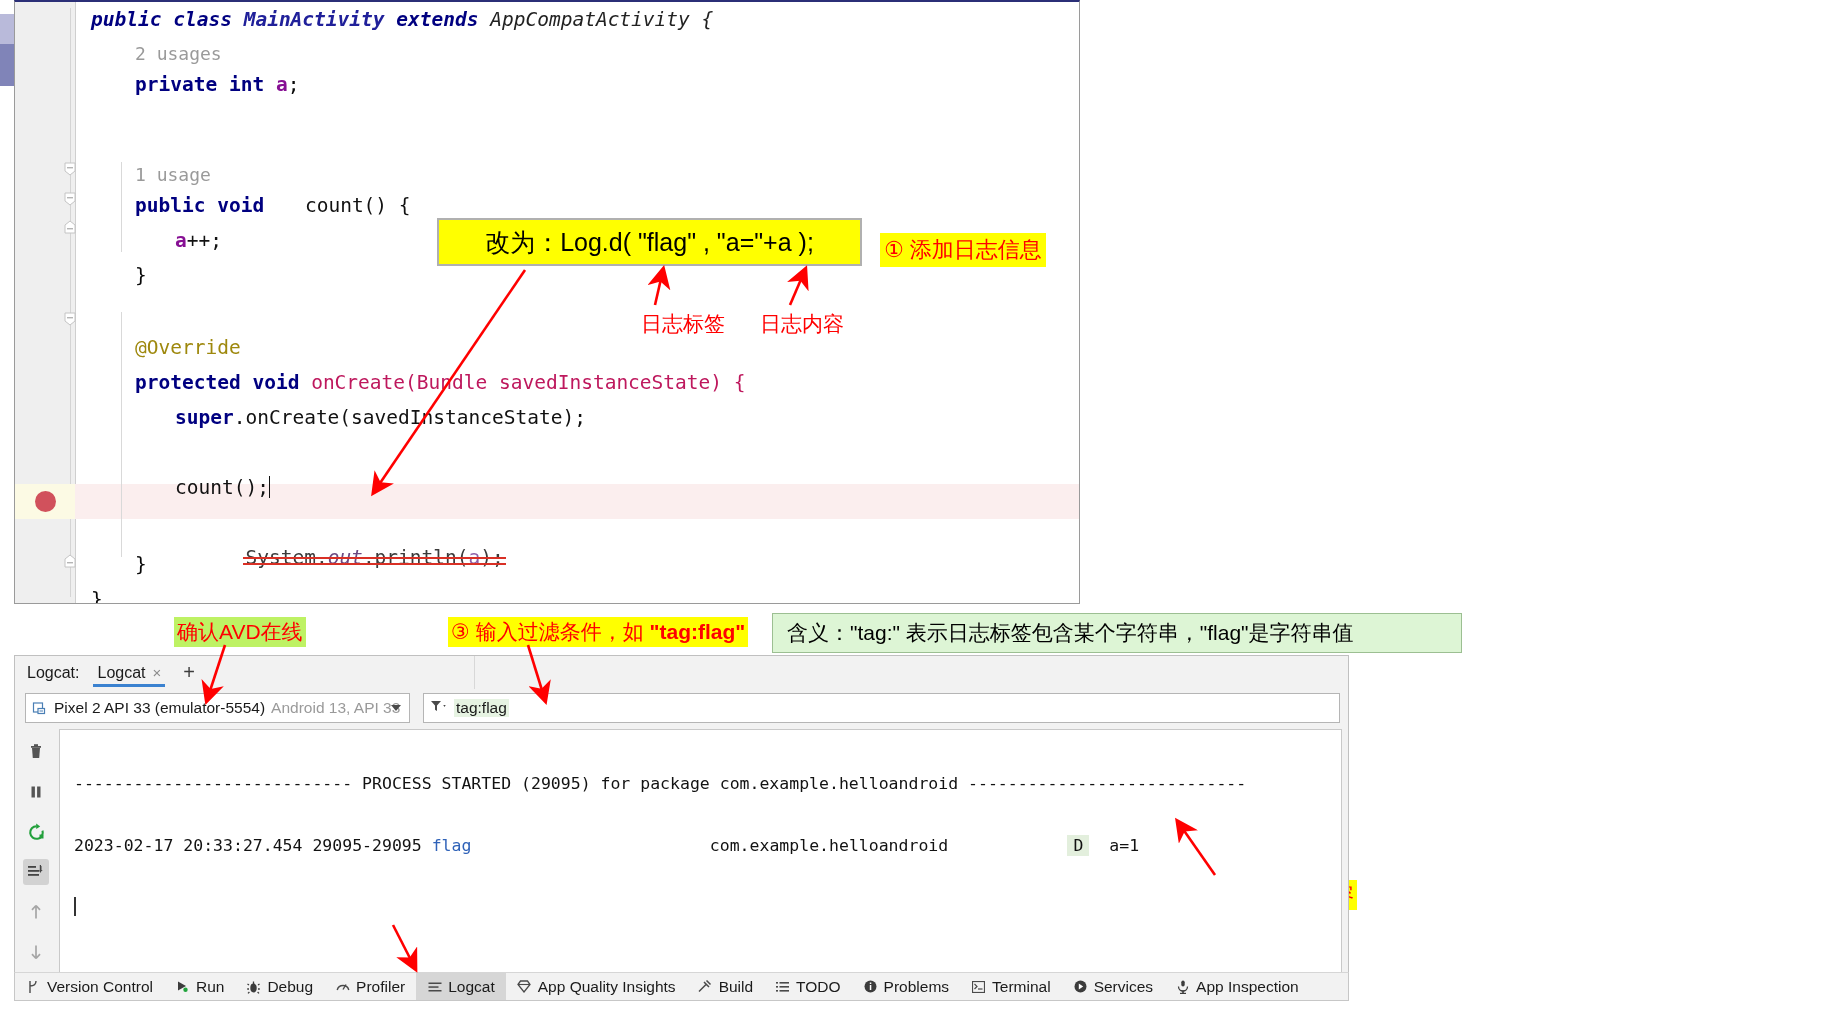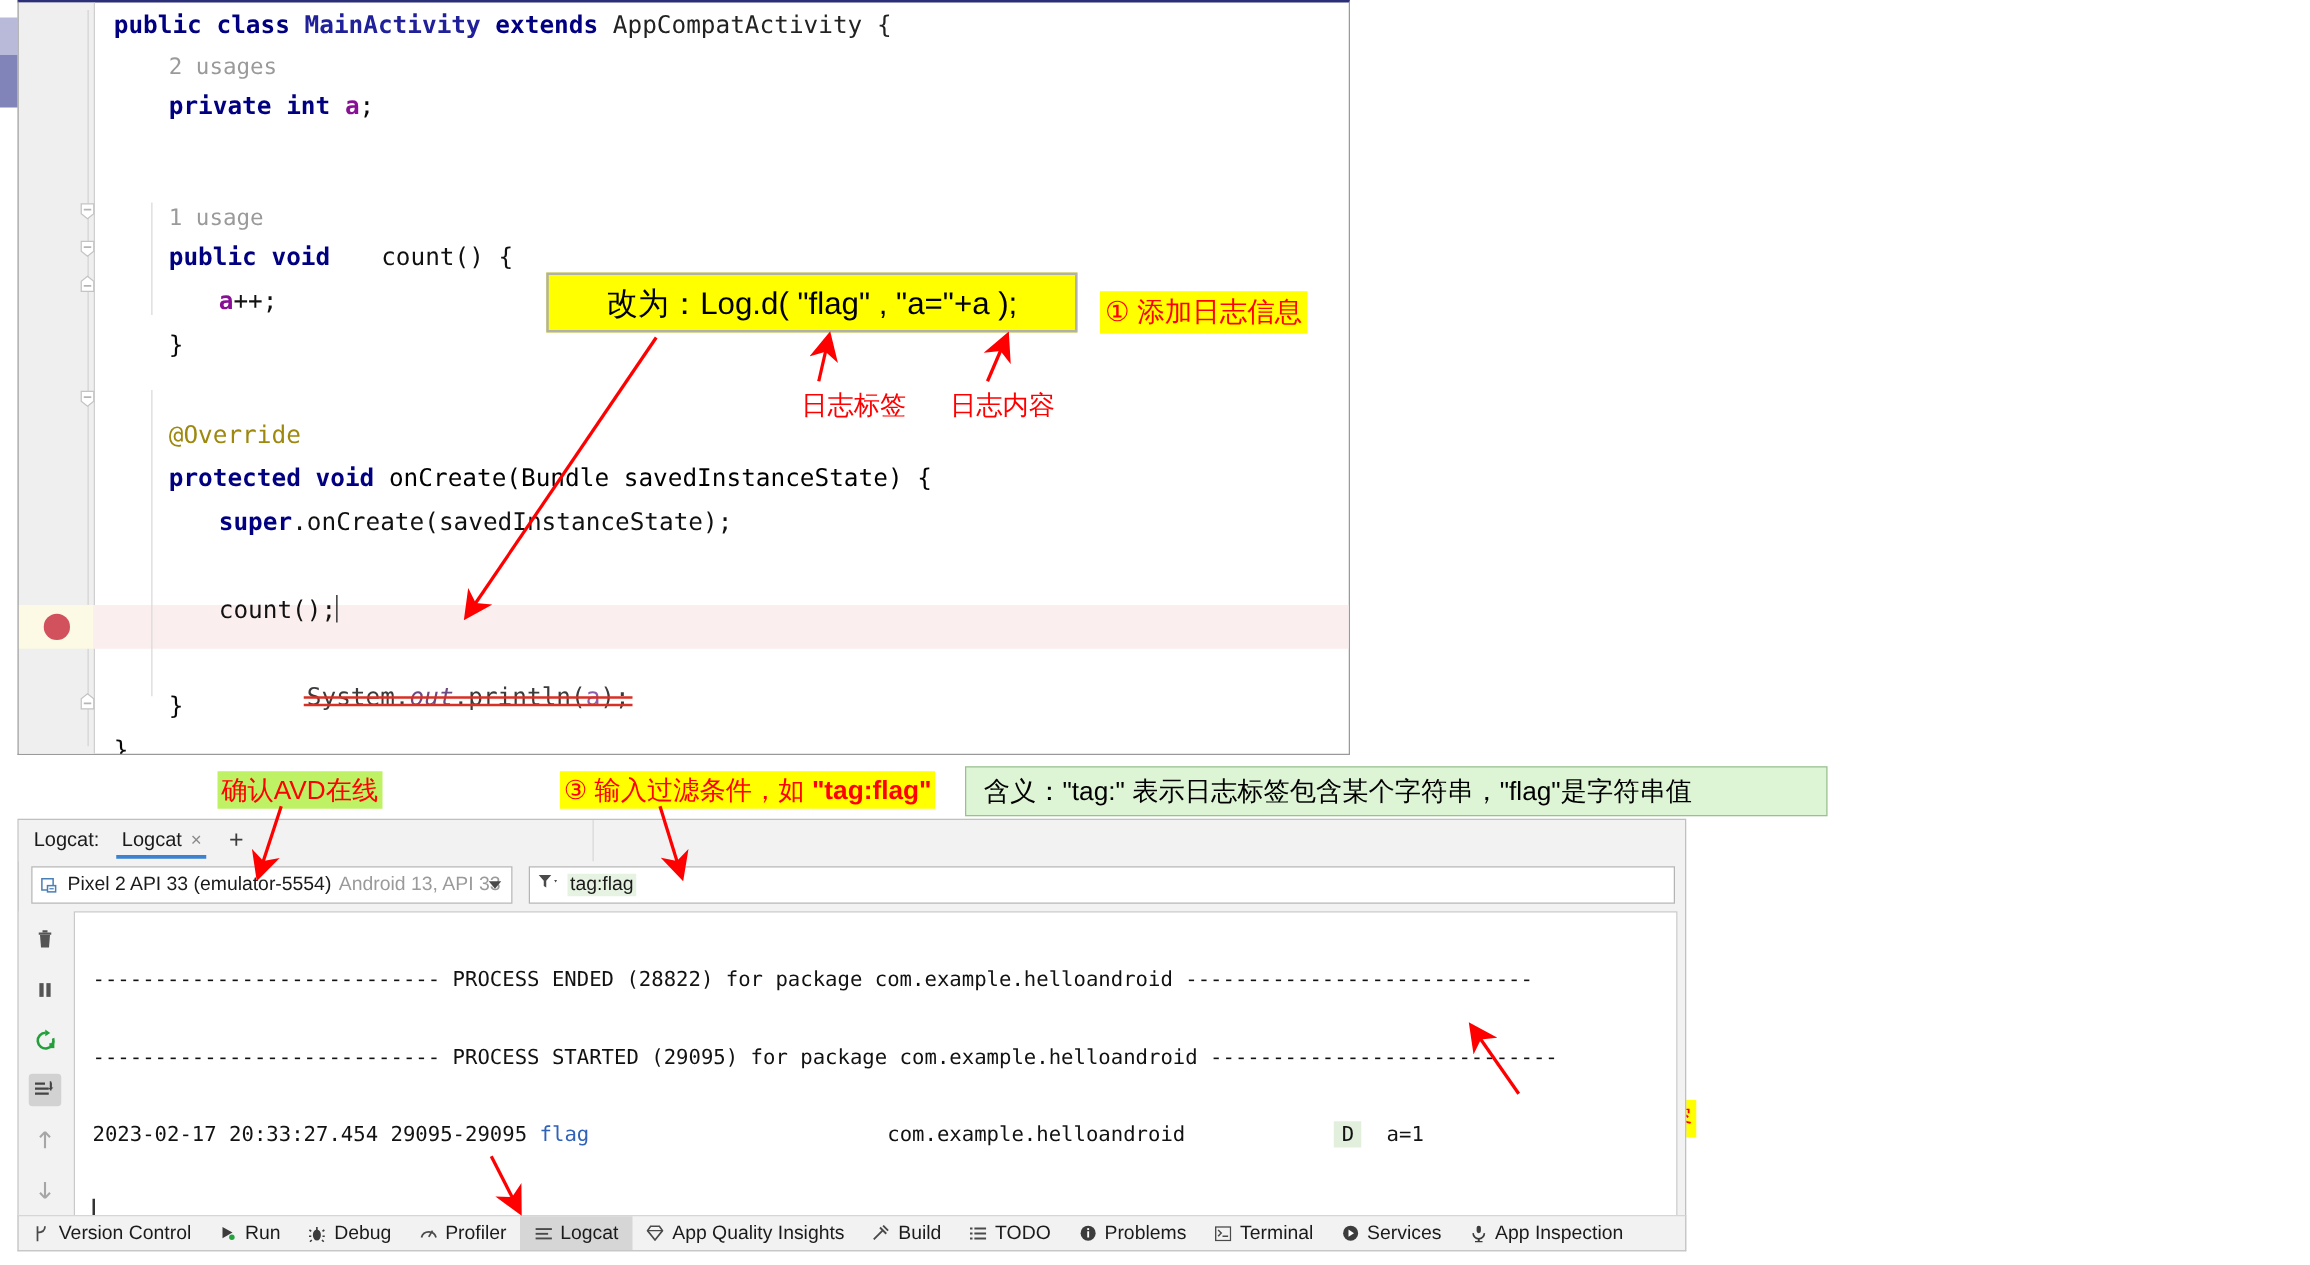--- a/index.html
+++ b/index.html
@@ -191,37 +191,37 @@
     <svg width="14" height="14" viewBox="0 0 14 14">
         <path d="M7 1l5 4v8H2V5z" fill="#fff" stroke="#c4c4c4"></path>
         <rect x="4" y="8" width="6" height="1.4" fill="#b5b5b5"></rect>
       </svg>
   </div>
 
   <div id="code">
     <div class="indentguide" style="left:46px;top:160px;height:90px;"></div>
     <div class="indentguide" style="left:46px;top:310px;height:245px;"></div>
 
-    <div class="ln" style="top:0px;"><span class="kw">public</span> <span class="kw">class</span> <span style="color:#20209a;font-weight:bold;">MainActivity</span> <span class="kw">extends</span> <span style="color:#222;">AppCompatActivity {</span></div>
+    <div class="ln" style="top:0px;font-style:italic;"><span class="kw">public</span> <span class="kw">class</span> <span style="color:#20209a;font-weight:bold;">MainActivity</span> <span class="kw">extends</span> <span style="color:#222;">AppCompatActivity {</span></div>
 
     <div class="ln com" style="top:34px;left:60px;font-size:18px;">2 usages</div>
 
     <div class="ln" style="top:65px;left:60px;"><span class="kw">private</span> <span class="kw">int</span> <span class="fld"><b>a</b></span>;</div>
 
     <div class="ln com" style="top:155px;left:60px;font-size:18px;">1 usage</div>
 
     <div class="ln" style="top:186px;left:60px;"><span class="kw">public</span> <span class="kw">void</span> <span style="color:#111;margin-left:29px;">count() {</span></div>
 
     <div class="ln" style="top:221px;left:100px;"><span class="fld"><b>a</b></span><span style="color:#111;">++;</span></div>
 
     <div class="ln" style="top:256px;left:60px;">}</div>
 
     <div class="ln ann" style="top:328px;left:60px;">@Override</div>
 
-    <div class="ln" style="top:363px;left:60px;"><span class="kw">protected</span> <span class="kw">void</span> <span style="color:#000000;margin-top:14px;">onCreate(Bundle savedInstanceState) {</span></div>
+    <div class="ln" style="top:363px;left:60px;"><span class="kw">protected</span> <span class="kw">void</span> <span style="color:#be185d;margin-top:14px;">onCreate(Bundle savedInstanceState) {</span></div>
 
     <div class="ln" style="top:398px;left:100px;"><span class="kw">super</span><span style="color:#111;">.onCreate(savedInstanceState);</span></div>
 
 
     <div class="ln" style="top:468px;left:100px;"><span style="color:#111;">count();</span><span class="caret"></span></div>
 
     <div class="ln" style="top:503px;left:100px;">
       <span class="strike"><span style="color:#3b3b3b;">System.</span><span style="color:#6b4a82;font-style:italic;">out</span><span style="color:#3b3b3b;">.println(</span><span style="color:#8b5fa8;">a</span><span style="color:#3b3b3b;">);</span><span class="bar b1"></span><span class="bar b2"></span></span>
     </div>
 
@@ -316,21 +316,20 @@
     </div>
     <div class="sideicon">
       <svg width="18" height="18" viewBox="0 0 18 18">
           <path d="M9 15.5v-13M9 15.5l-4-4.3M9 15.5l4-4.3" stroke="#a6a6a6" stroke-width="1.7" fill="none"></path>
         </svg>
     </div>
     <div id="lc-more">»</div>
   </div>
 
   <div id="lc-output">
-<div>---------------------------- PROCESS ENDED (28822) for package com.example.helloandroid ----------------------------</div>
 <div>---------------------------- PROCESS STARTED (29095) for package com.example.helloandroid ----------------------------</div>
 <div><span>2023-02-17 20:33:27.454</span> <span>29095-29095</span> <span class="lc-tagcol">flag</span>                        <span>com.example.helloandroid</span>            <span class="lvl">D</span>  <span>a=1</span></div>
 <div><span id="lc-caret"></span></div>
   </div>
 </div>
 
 <div class="abs" id="bottombar">
   <div class="bbitem">
     <span class="bbicon">
         <svg width="13" height="14" viewBox="0 0 13 14">

